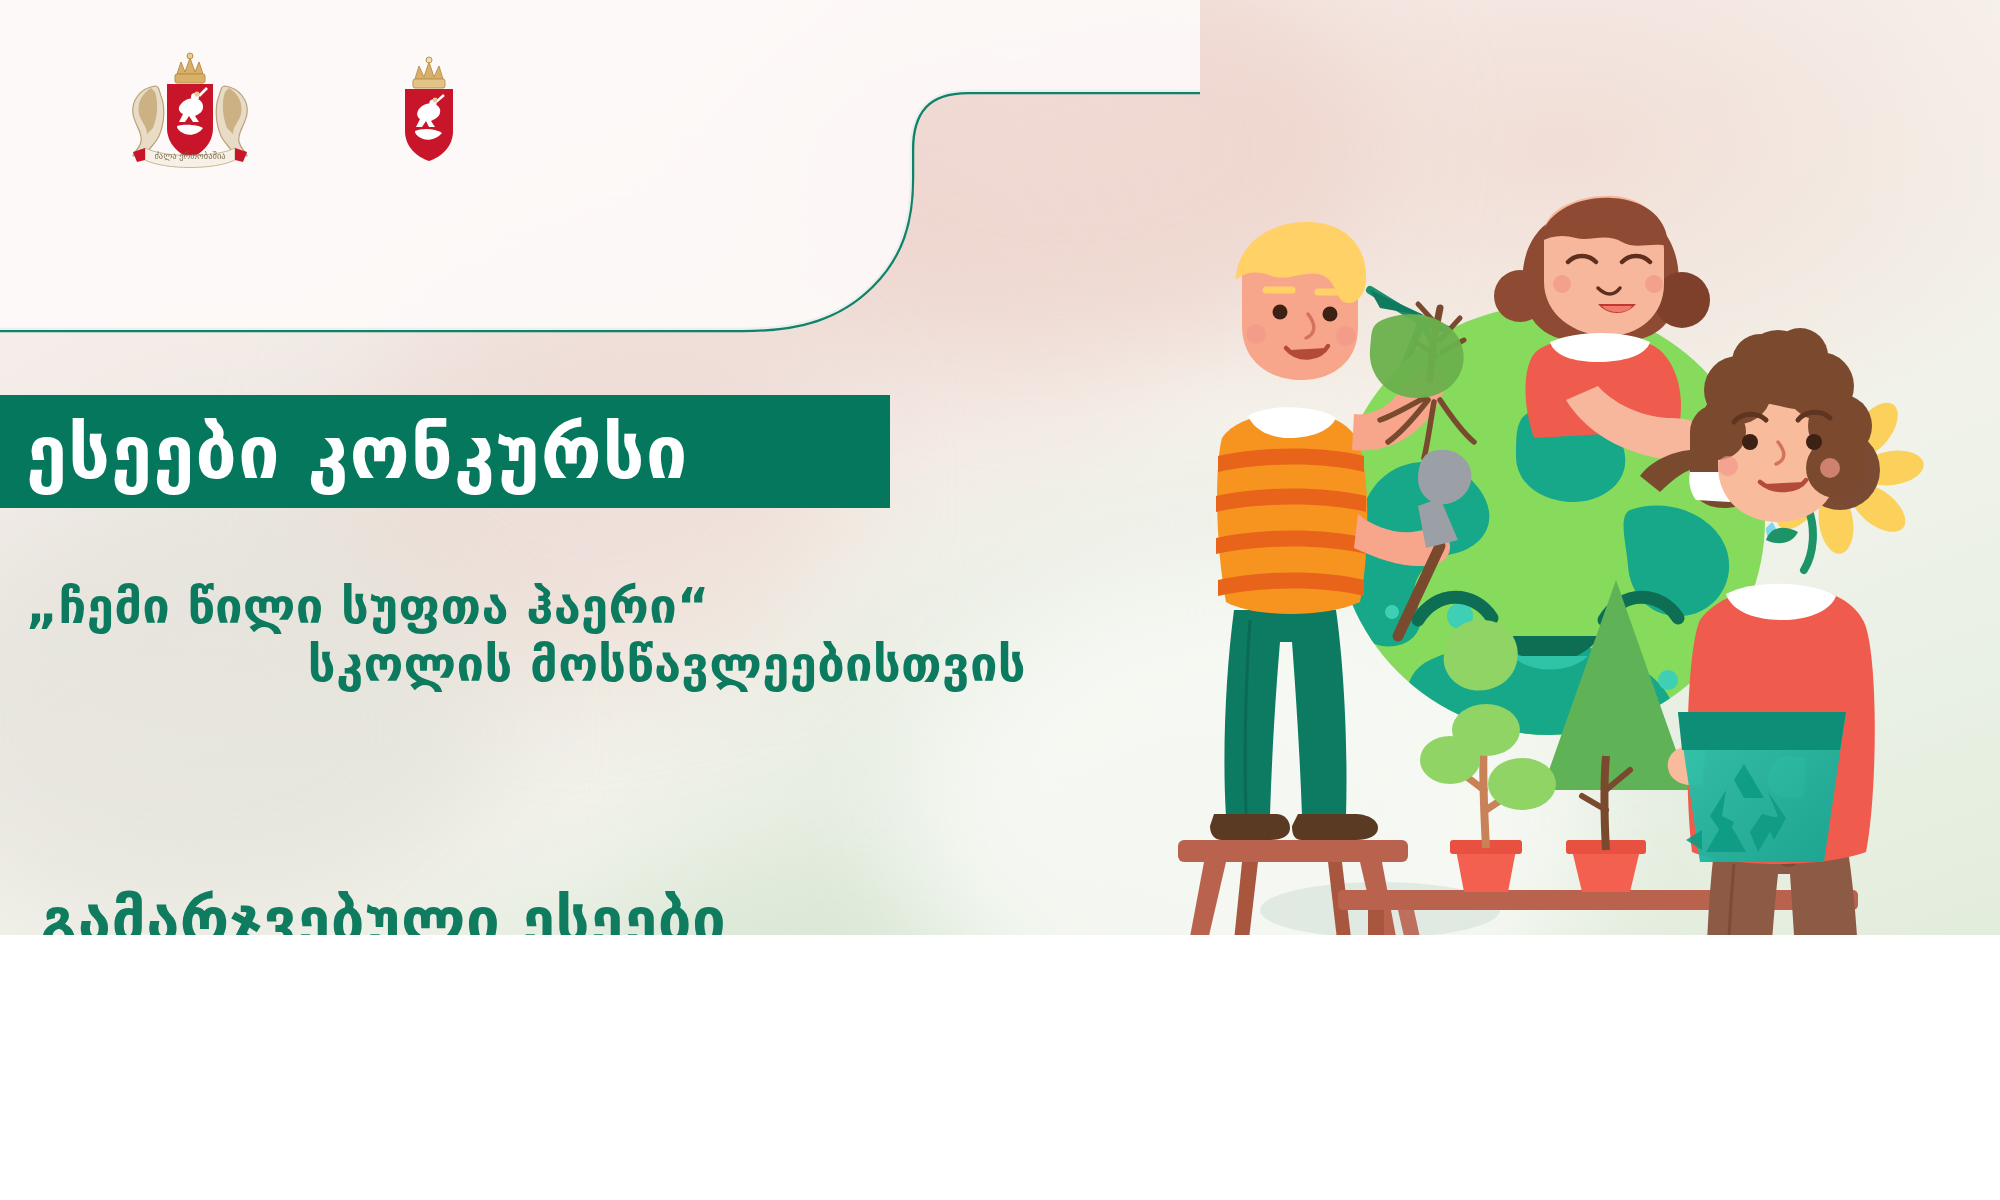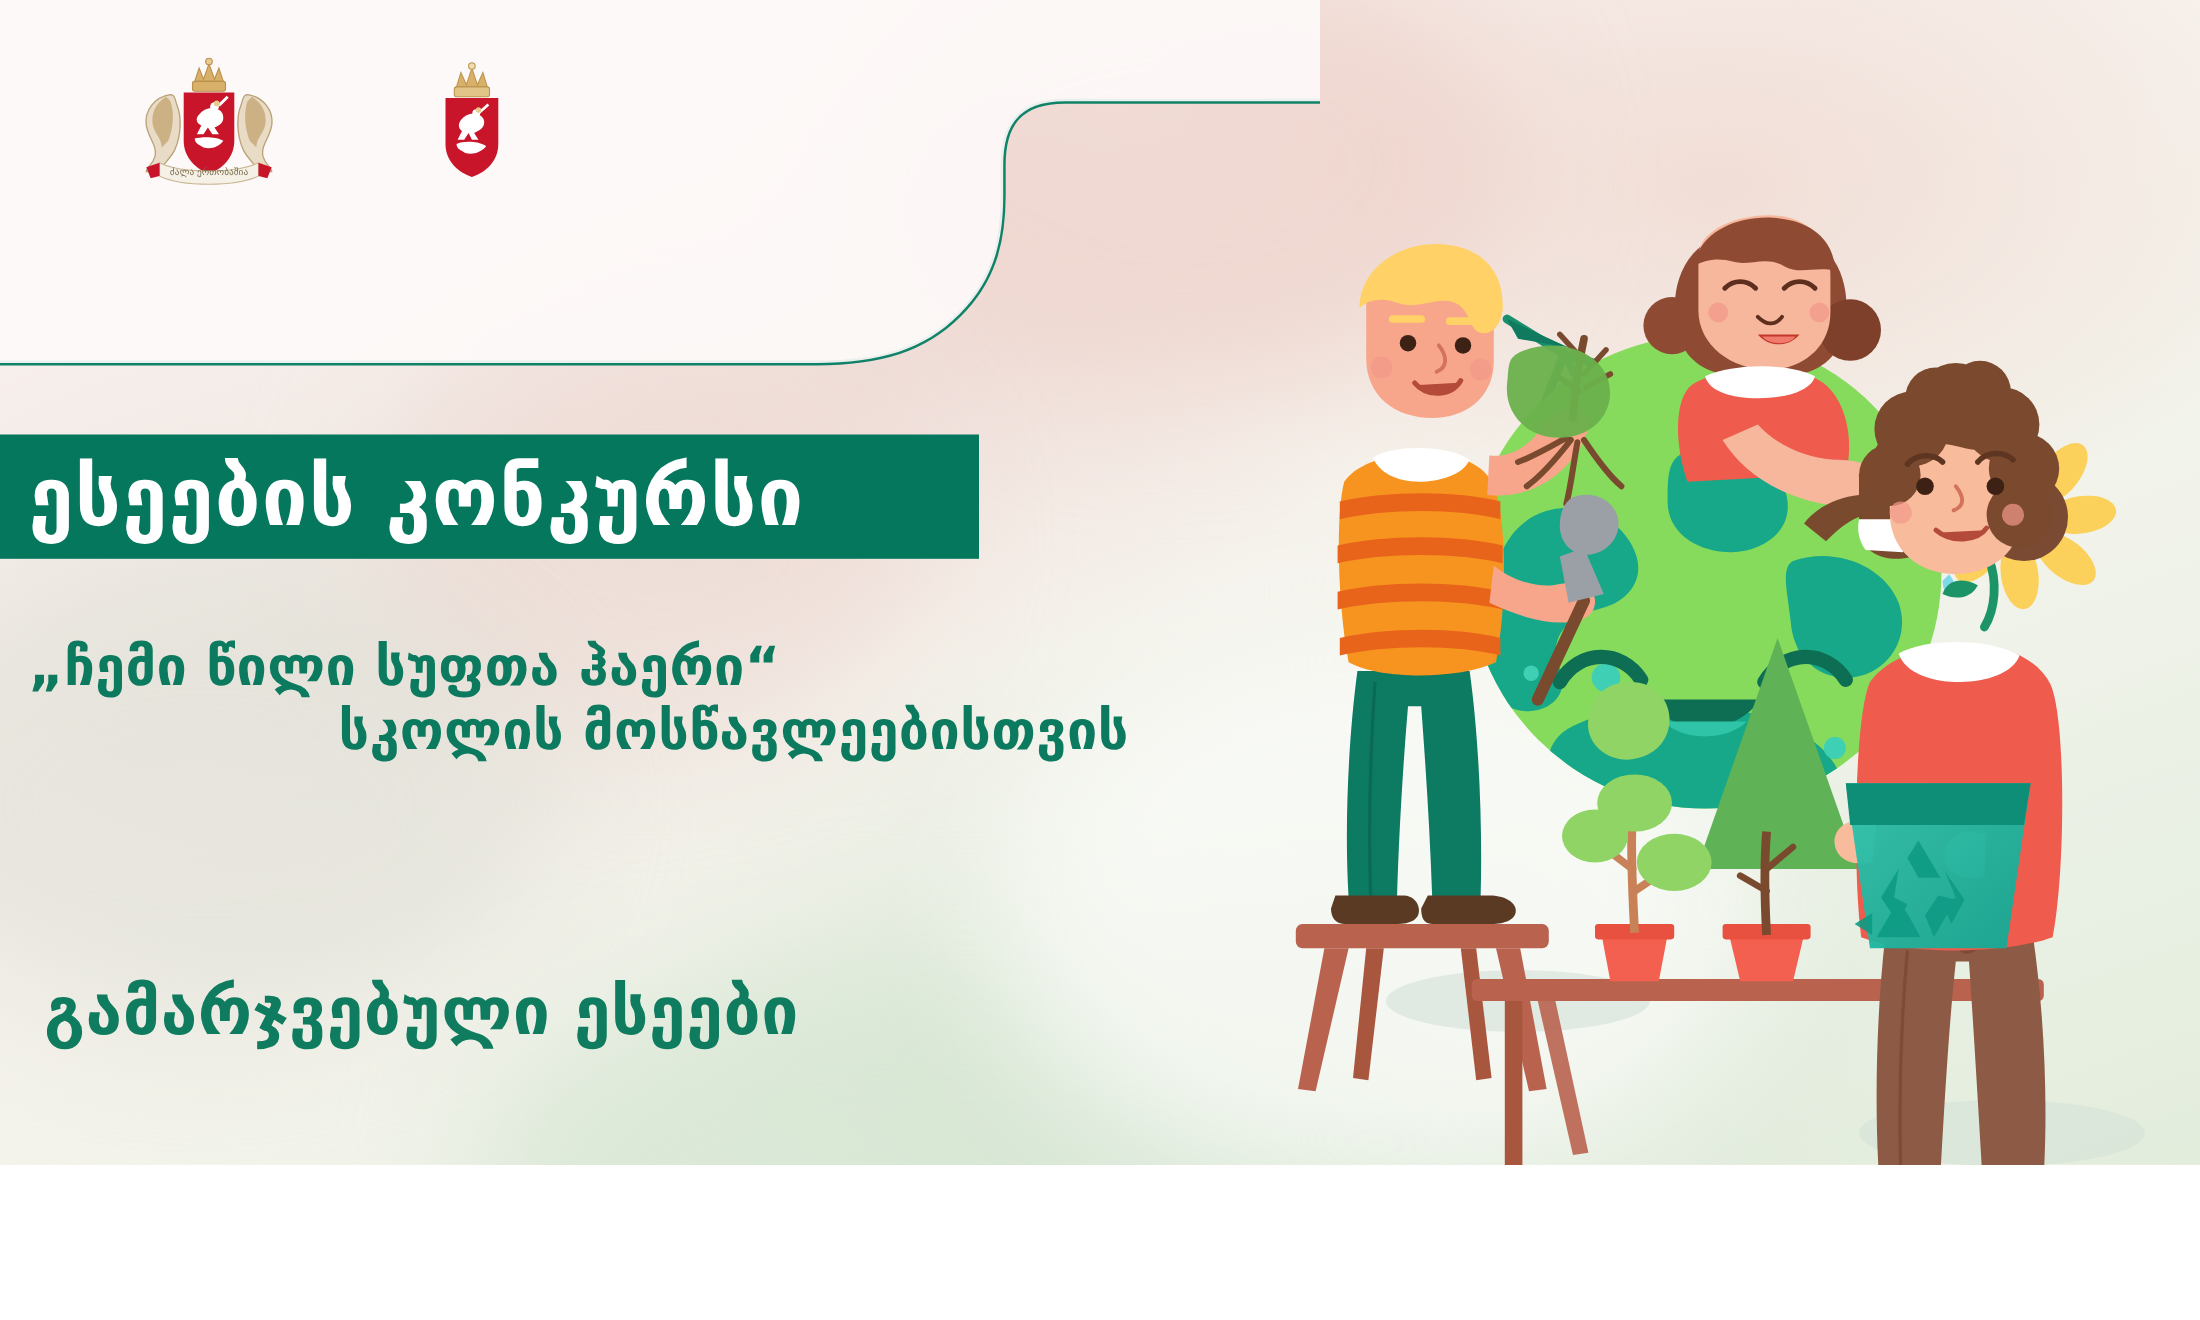--- a/index.html
+++ b/index.html
@@ -3,21 +3,21 @@
 <meta charset="utf-8">
 <title>ესეების კონკურსი</title>
 <style>
   * { margin:0; padding:0; box-sizing:border-box; }
   html,body{ background:#ffffff; }
   body{
     font-family:"DejaVu Sans","Liberation Sans",sans-serif;
     width:2000px; height:1200px; overflow:hidden;
   }
   .poster{
-    position:relative; width:2000px; height:1059px; overflow:hidden;
+    position:relative; width:2000px; height:935px; overflow:hidden;
     background:
       radial-gradient(ellipse 900px 520px at 78% 16%, rgba(236,206,196,.55) 0%, rgba(236,206,196,0) 62%),
       radial-gradient(ellipse 700px 420px at 40% 32%, rgba(233,205,199,.45) 0%, rgba(233,205,199,0) 65%),
       radial-gradient(ellipse 780px 500px at 14% 55%, rgba(226,224,214,.5) 0%, rgba(226,224,214,0) 70%),
       radial-gradient(ellipse 900px 560px at 60% 86%, rgba(214,229,211,.7) 0%, rgba(214,229,211,0) 70%),
       linear-gradient(160deg,#fbf2ef 0%,#f8efec 26%,#f6f2ec 48%,#f1f3ea 66%,#e9f0e4 84%,#e3eddc 100%);
   }
 
   
   .blob{ position:absolute; border-radius:50%; filter:blur(58px); pointer-events:none; }
@@ -139,21 +139,21 @@
             <path d="M26,76 C32,73 46,73 53,78 C48,84 40,86 34,84 C30,82 26,80 26,76 Z"></path>
             <path d="M47,47 L55,40" stroke="#ffffff" stroke-width="2.4"></path>
           </g>
           <circle cx="46" cy="45" r="2.4" fill="#e8cb91"></circle>
         </svg>
       </div>
     </div>
   </div>
 
   <div class="title-banner">
-    <div class="t">ესეების კონკურსი</div>
+    <div class="t">ესეები კონკურსი</div>
   </div>
 
   <div class="subtitle">
     <span class="l1">„ჩემი წილი სუფთა ჰაერი“</span>
     <span class="l2">სკოლის მოსწავლეებისთვის</span>
   </div>
 
   <div class="winners">გამარჯვებული ესეები</div>
 
   <div class="illo">

